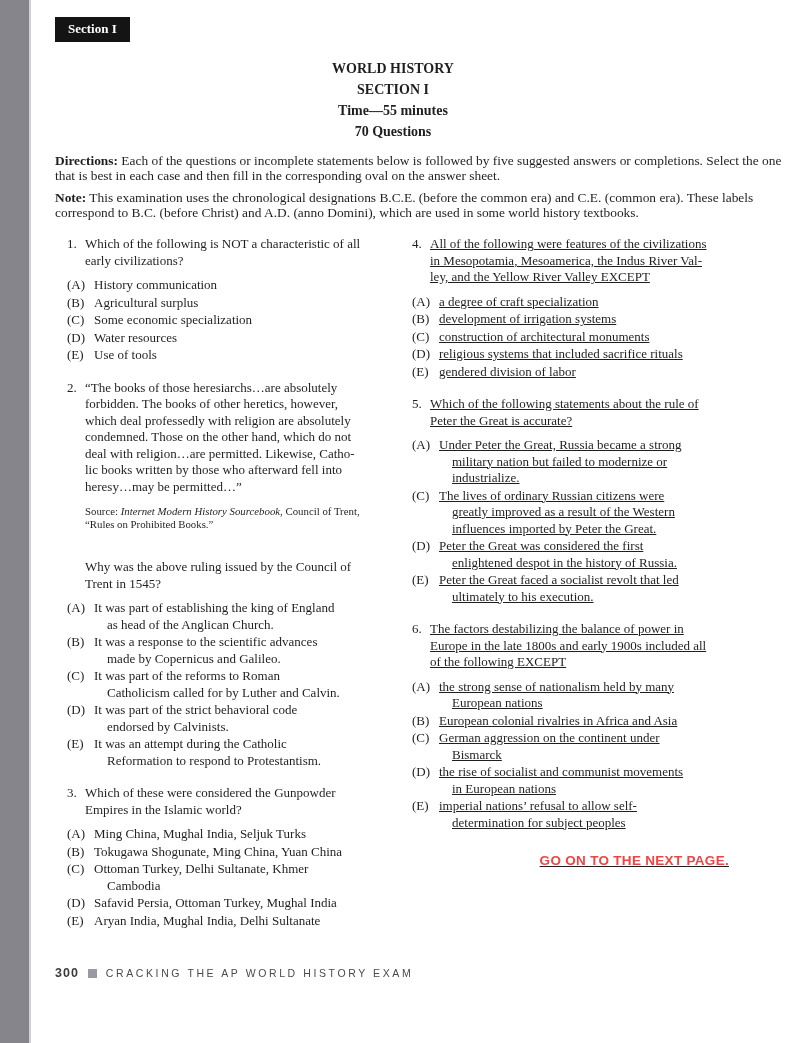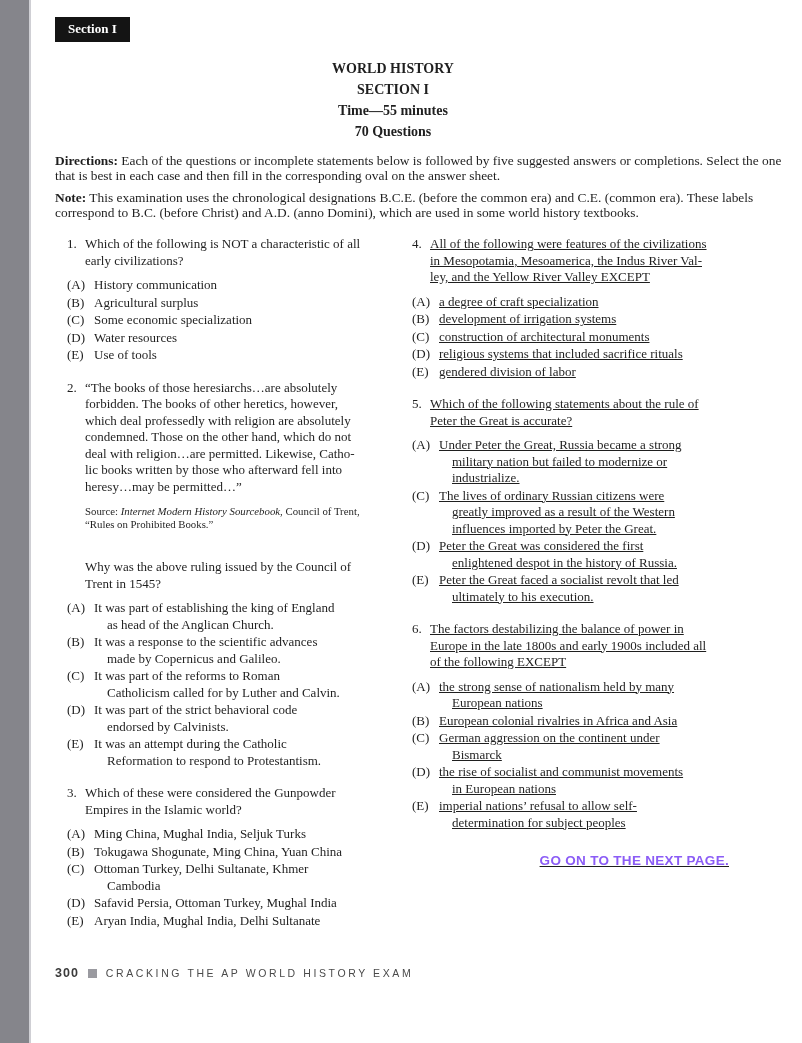--- a/index.html
+++ b/index.html
@@ -23,21 +23,21 @@
   .stem-row{padding-left:18px;text-indent:-18px;}
   .qnum{display:inline-block;width:18px;text-indent:0;}
   .stem,.otext,.source{white-space:pre-line;}
   .options{margin-top:8px;}
   .option{padding-left:40px;text-indent:-40px;margin-top:1px;}
   .olabel{display:inline-block;width:27px;text-indent:0;}
   .source{margin:10px 0 0 18px;font-size:10.8px;line-height:13px;}
   .source-italic{font-style:italic;}
   .stem2{margin:28px 0 0 18px;}
   .go-on{text-align:right;margin:22px 63px 0 0;font-family:"Liberation Sans", sans-serif;
-         font-weight:bold;font-size:13.5px;letter-spacing:.3px;color:#8b5cf6;}
+         font-weight:bold;font-size:13.5px;letter-spacing:.3px;color:#ef4444;}
   .footer{position:absolute;left:55px;top:966px;display:flex;align-items:center;gap:9px;
           font-family:"Liberation Sans", sans-serif;}
   .page-num{font-weight:bold;font-size:12.5px;color:#3a3a3a;letter-spacing:1px;}
   .footer-square{width:9px;height:9px;background:#9a9aa0;}
   .book-title{font-size:10.5px;letter-spacing:2.6px;color:#4a4a4a;}
 </style>
 </head>
 <body>
 
 <div class="page">

